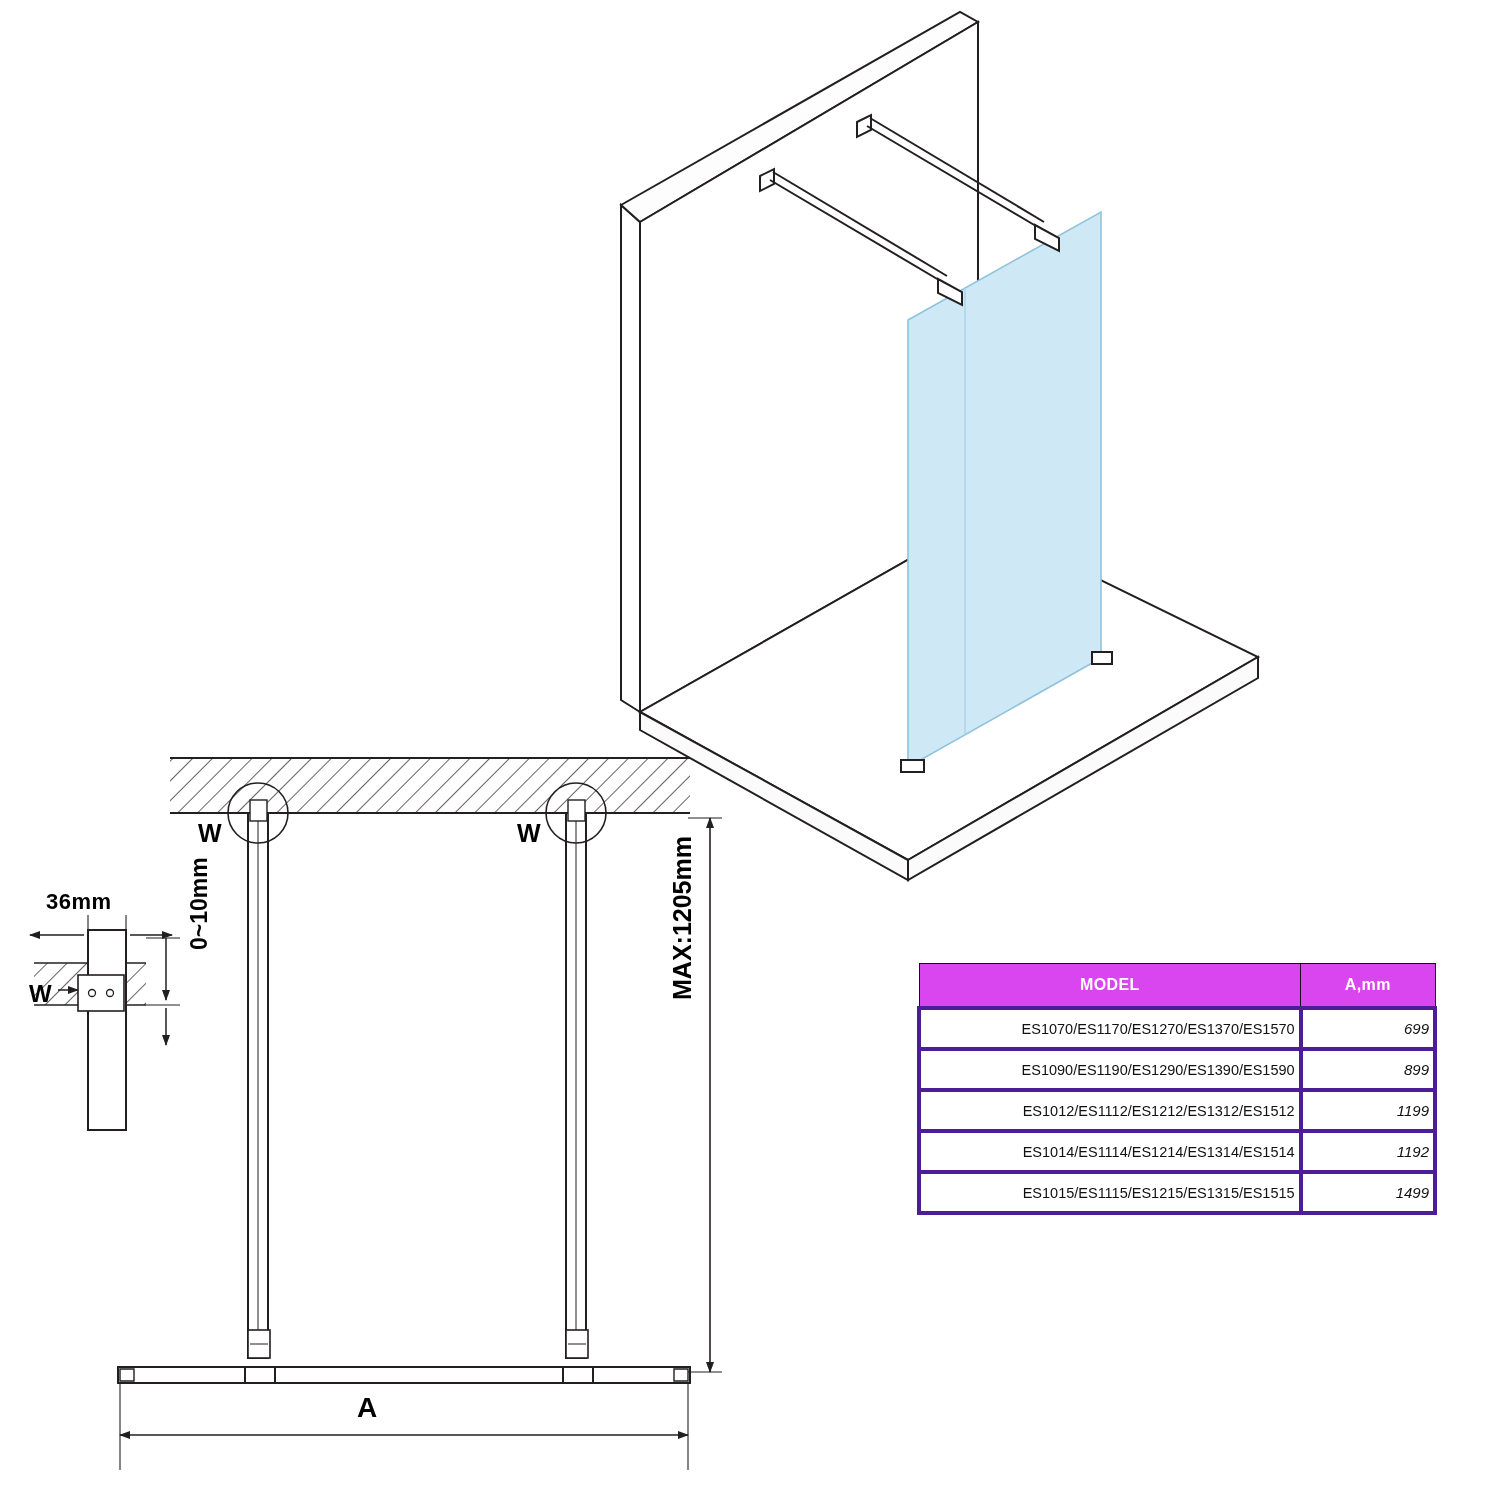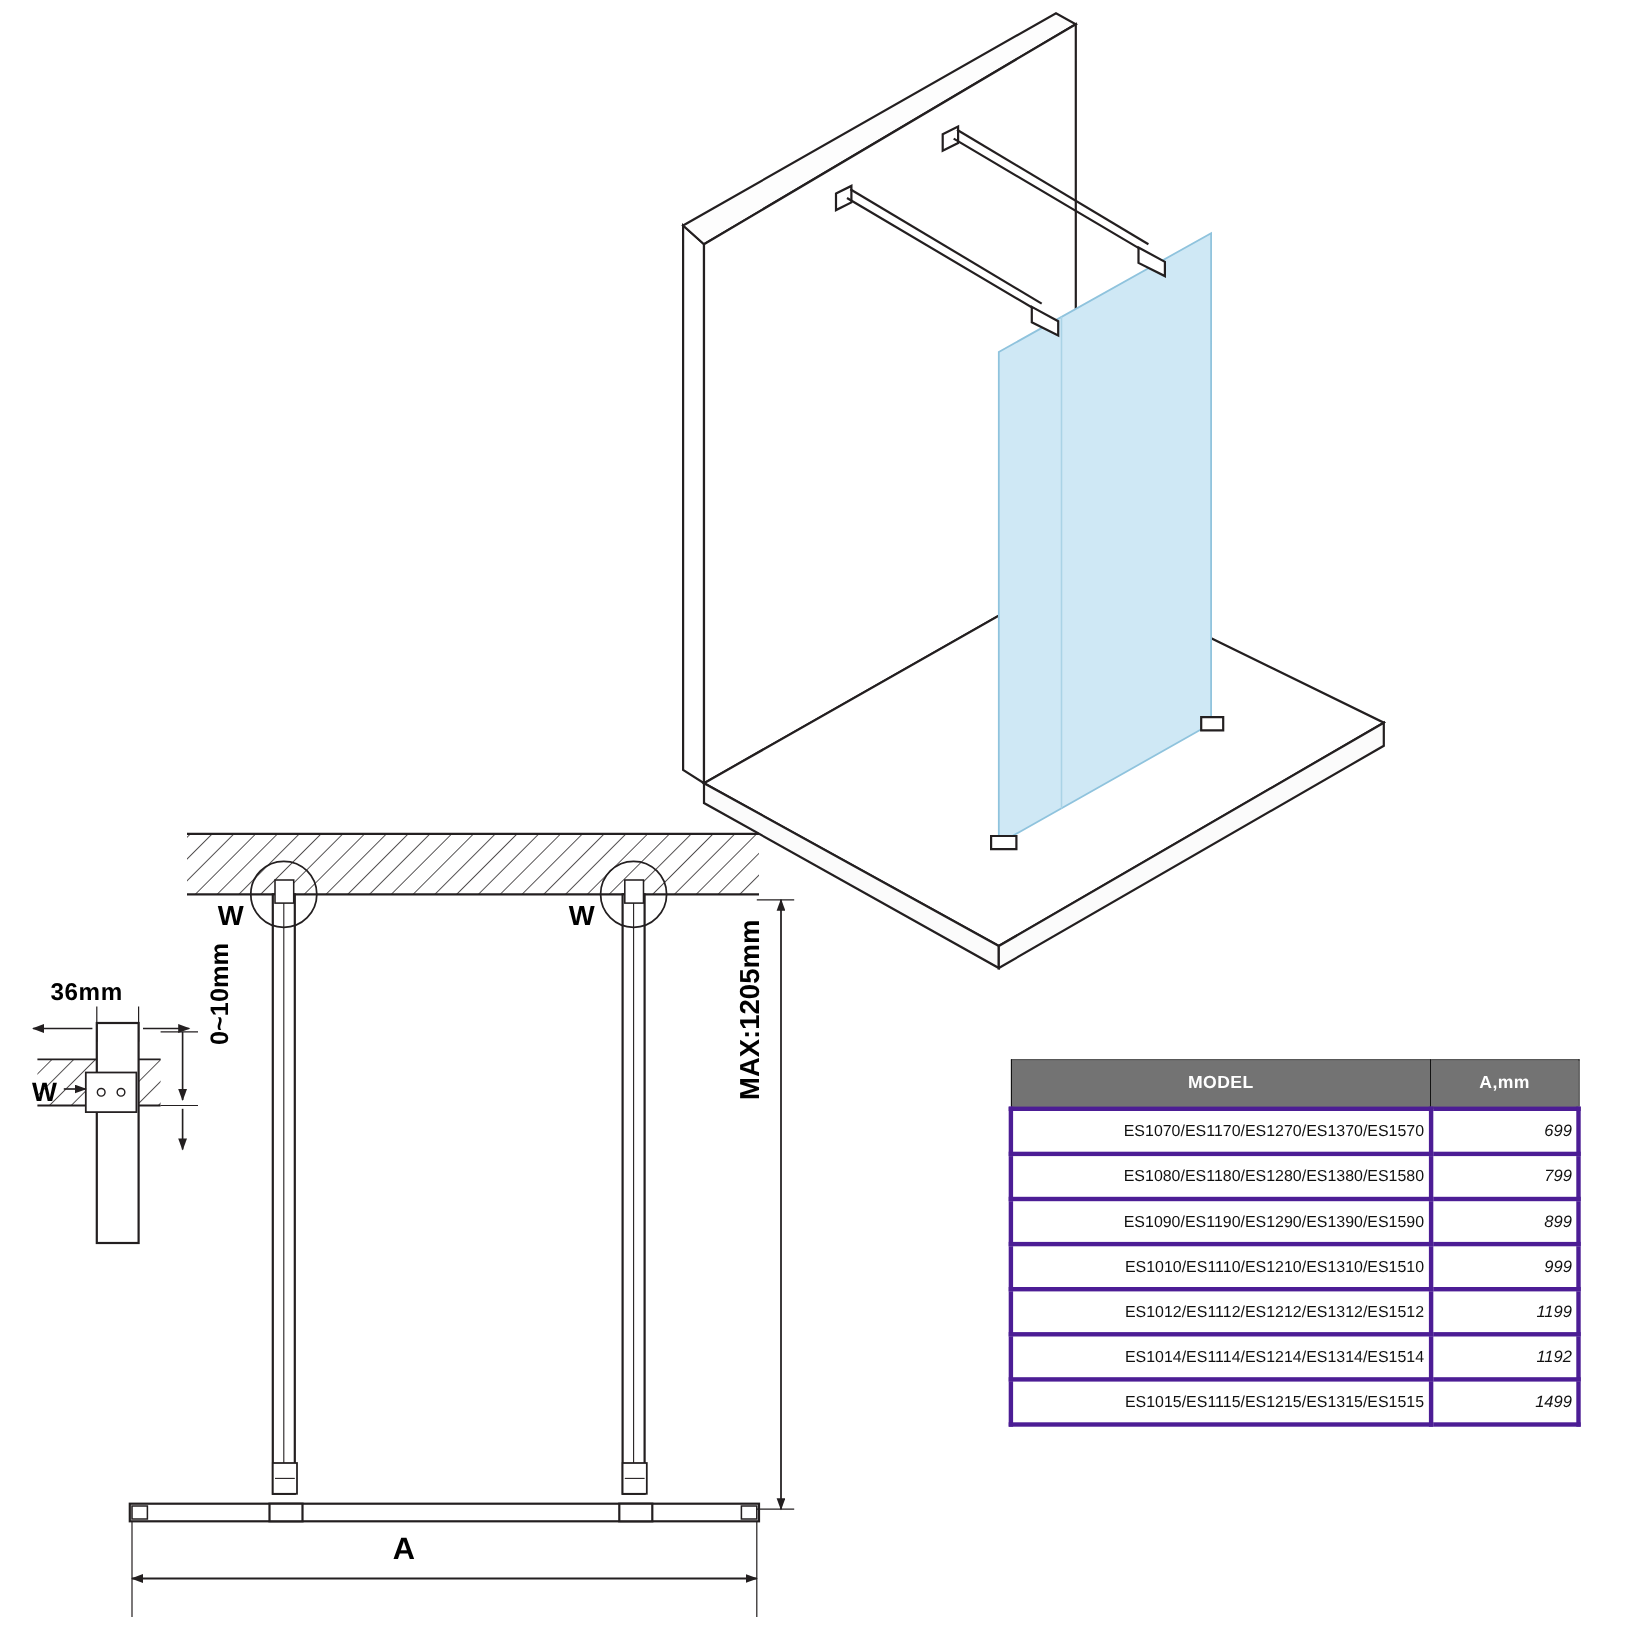--- a/index.html
+++ b/index.html
@@ -16,21 +16,21 @@
   
   .spec-table{
     position:absolute;
     left:917px; top:963px;
     width:520px;
     border-collapse:collapse;
     font-size:15px;
     color:#111;
   }
   .spec-table th{
-    background:#737373;
+    background:#d946ef;
     color:#ffffff;
     font-weight:bold;
     font-size:16px;
     padding:12px 4px;
     border:1px solid #121212;
     letter-spacing:0.4px;
   }
   .spec-table td{
     border:4px solid #4c1d95;
     padding:10px 4px;
@@ -178,32 +178,24 @@
         <th class="model-h">MODEL</th>
         <th class="a-h">A,mm</th>
       </tr>
     </thead>
     <tbody id="spec-body">
         <tr>
           <td class="model">ES1070/ES1170/ES1270/ES1370/ES1570</td>
           <td class="aval">699</td>
         </tr>
         <tr>
-          <td class="model">ES1080/ES1180/ES1280/ES1380/ES1580</td>
-          <td class="aval">799</td>
-        </tr>
-        <tr>
           <td class="model">ES1090/ES1190/ES1290/ES1390/ES1590</td>
           <td class="aval">899</td>
         </tr>
         <tr>
-          <td class="model">ES1010/ES1110/ES1210/ES1310/ES1510</td>
-          <td class="aval">999</td>
-        </tr>
-        <tr>
           <td class="model">ES1012/ES1112/ES1212/ES1312/ES1512</td>
           <td class="aval">1199</td>
         </tr>
         <tr>
           <td class="model">ES1014/ES1114/ES1214/ES1314/ES1514</td>
           <td class="aval">1192</td>
         </tr>
         <tr>
           <td class="model">ES1015/ES1115/ES1215/ES1315/ES1515</td>
           <td class="aval">1499</td>

